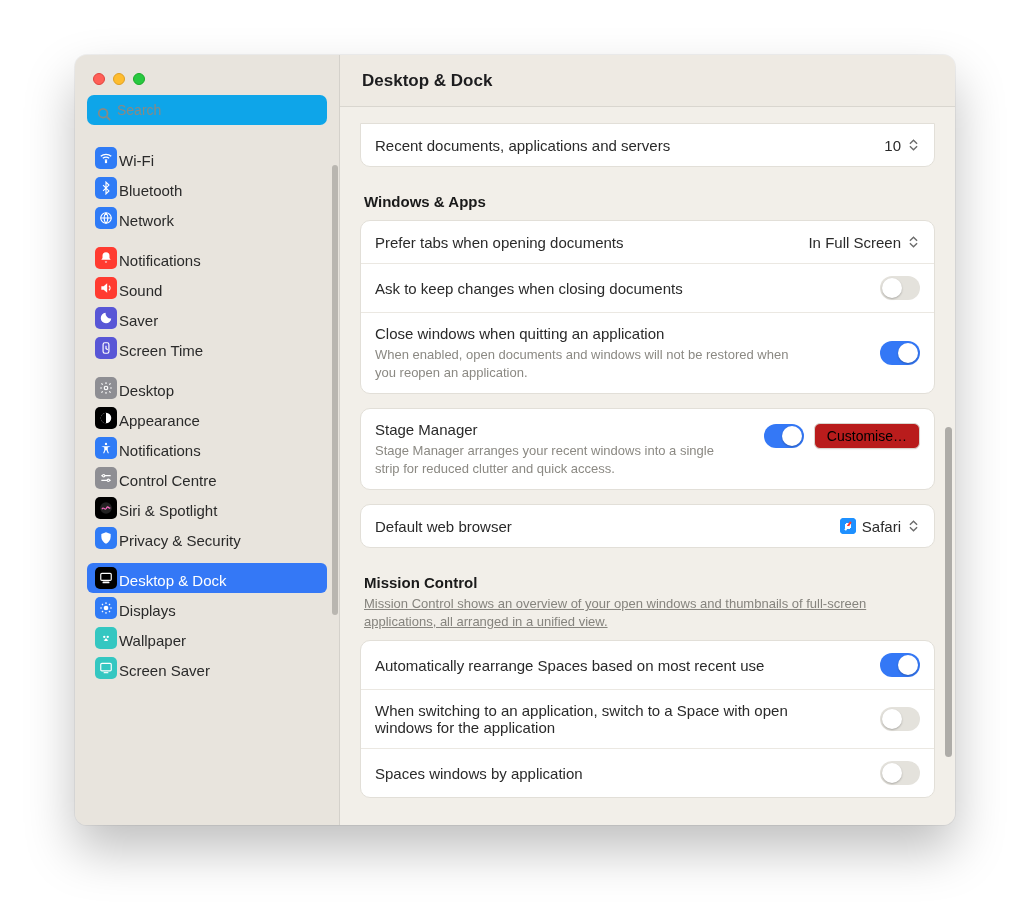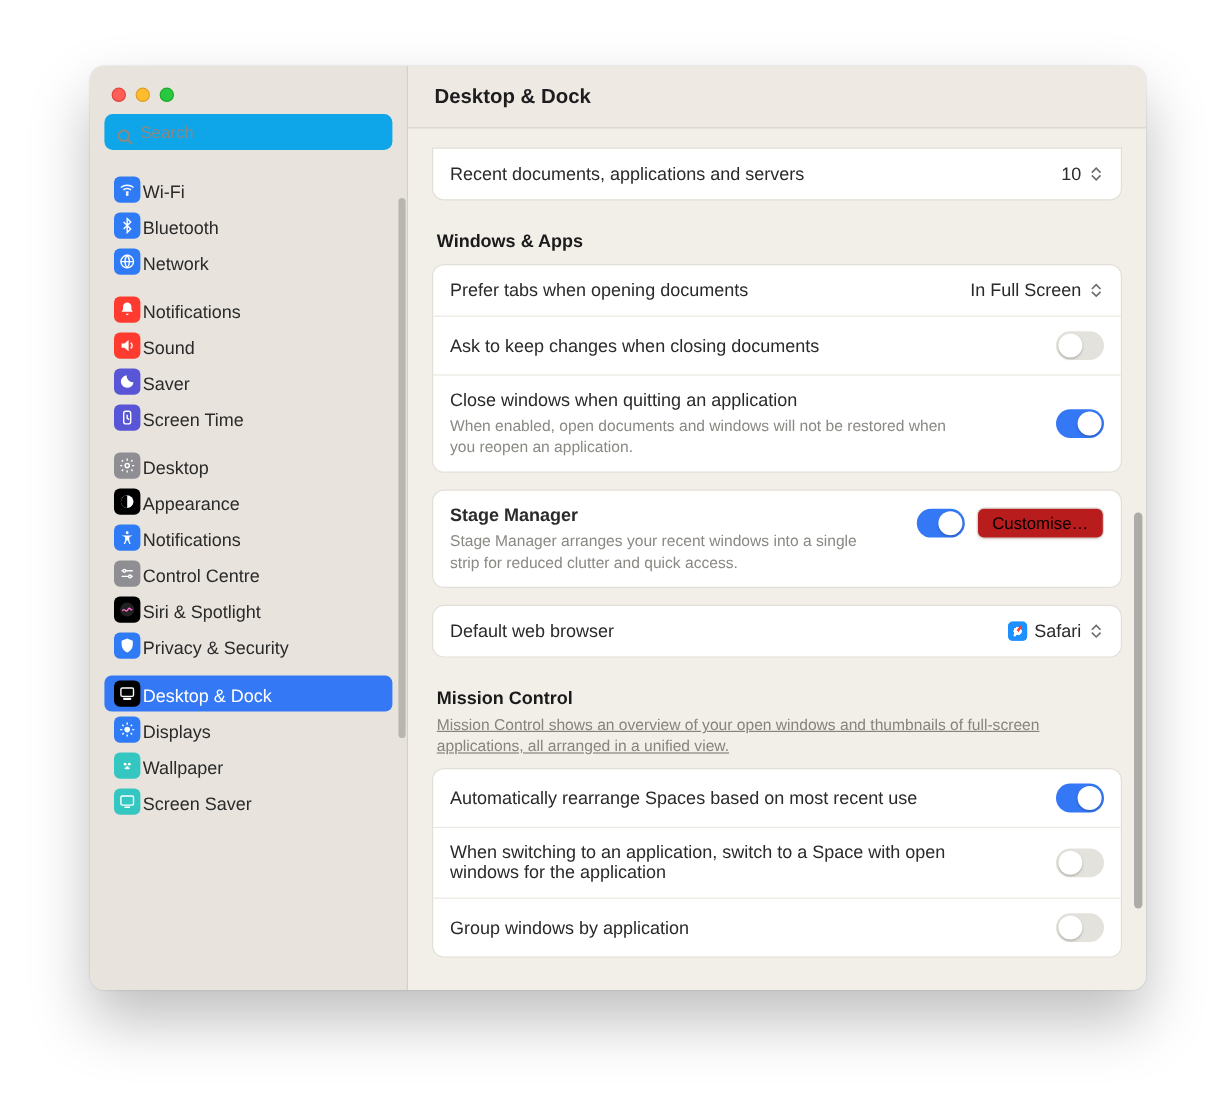--- a/index.html
+++ b/index.html
@@ -440,21 +440,21 @@
           </div>
           <div class="row-right">
               <div class="toggle on" id="tg-closeWin"></div>
             </div>
         </div>
       </div>
 
       <div class="card">
         <div class="row" style="align-items:flex-start;">
           <div class="row-main">
-            <div class="row-label" style="font-weight:700">Stage Manager</div>
+            <div class="row-label" style="font-weight:400">Stage Manager</div>
             <div class="row-sub" style="max-width:340px">Stage Manager arranges your recent windows into a single strip for reduced clutter and quick access.</div>
           </div>
           <div class="row-right" style="padding-top:2px;">
             <div class="toggle on" id="tg-stage"></div>
             <button class="btn">Customise…</button>
           </div>
         </div>
       </div>
 
       <div class="card">
@@ -494,21 +494,21 @@
         <div class="row">
           <div class="row-main">
               <div class="row-label" style="max-width:460px">When switching to an application, switch to a Space with open windows for the application</div>
             </div>
           <div class="row-right">
               <div class="toggle" id="tg-switchApp"></div>
             </div>
         </div>
         <div class="row">
           <div class="row-main">
-              <div class="row-label">Group windows by application</div>
+              <div class="row-label">Spaces windows by application</div>
             </div>
           <div class="row-right">
               <div class="toggle" id="tg-groupWin"></div>
             </div>
         </div>
       </div>
 
       <div class="content-scroll"></div>
     </div>
   </div>

